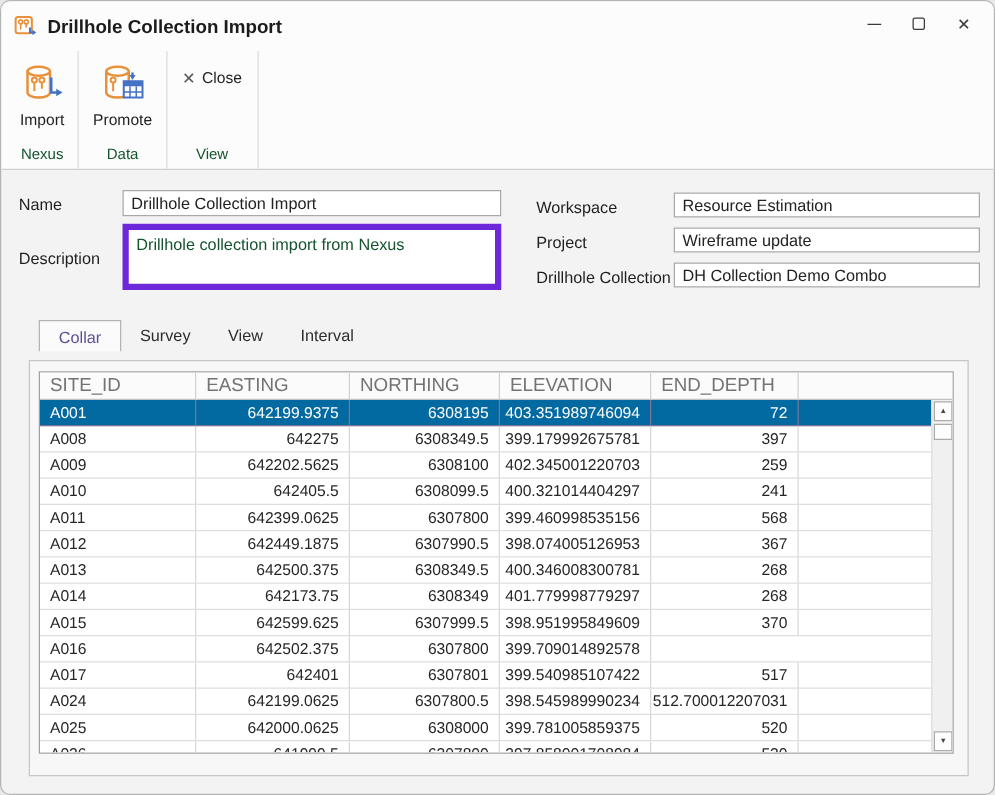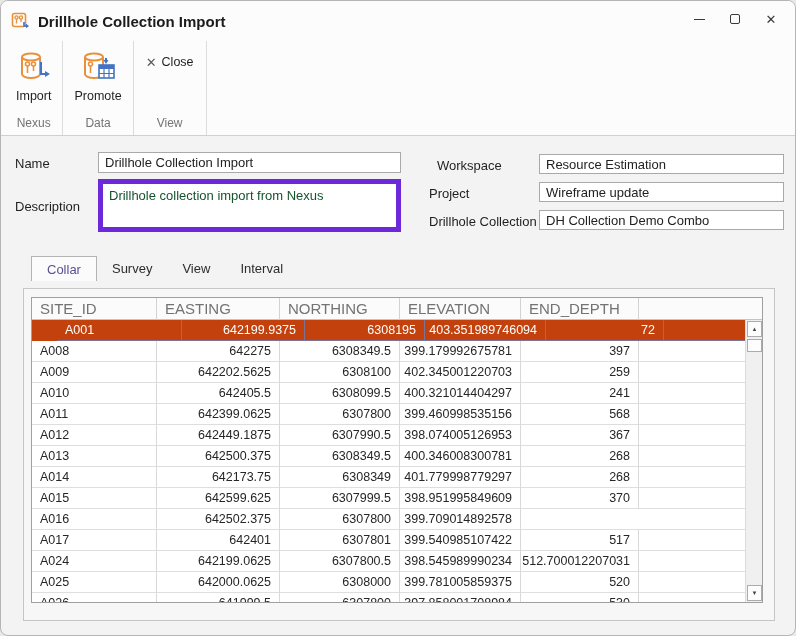--- a/index.html
+++ b/index.html
@@ -19,39 +19,39 @@
   .glyph-close { font-size:13px; color:#3a3a3a; line-height:1; }
   
   .ribbon { position:absolute; top:40px; left:0; right:0; height:95px; background:#fcfcfc; border-bottom:1px solid #d0d0d0; display:flex; }
   .ribbon-group { display:flex; flex-direction:column; justify-content:space-between; border-right:1px solid #dcdcdc; padding:6px 4px 2px 4px; }
   .ribbon-body { display:flex; align-items:flex-start; justify-content:center; }
   .big-btn { display:flex; flex-direction:column; align-items:center; padding:2px 6px; border:1px solid transparent; border-radius:3px; }
   .big-btn .lbl { font-size:12.5px; color:#1f1f1f; margin-top:3px; }
   .small-btn { display:flex; align-items:center; gap:5px; padding:3px 7px; margin-top:4px; border:1px solid transparent; border-radius:3px; }
   .small-btn .lbl { font-size:12.5px; color:#1f1f1f; }
   .x-glyph { font-size:13px; color:#5a5a5a; line-height:1; }
-  .group-label { text-align:center; font-size:12px; color:#737373; padding:2px 6px 3px 6px; }
+  .group-label { text-align:center; font-size:12px; color:#14532d; padding:2px 6px 3px 6px; }
   
   .form-label { position:absolute; font-size:13px; color:#1f1f1f; }
   .tbox { position:absolute; background:#fff; border:1px solid #a9a9a9; font-size:13px; color:#222; padding:0 6px; display:flex; align-items:center; overflow:hidden; white-space:nowrap; }
   .tarea { position:absolute; background:#fff; border:5px solid #6d28d9; font-size:13px; color:#14532d; padding:4px 6px; overflow:hidden; }
   
   .tabs { position:absolute; left:30px; top:255px; height:25px; display:flex; z-index:2; }
   .tab { height:25px; padding:0 15px; display:flex; align-items:center; font-size:13px; color:#2c2c2c; }
   .tab.active { background:#fbfbfb; border:1px solid #b4b4b4; border-bottom:none; color:#5a5096; }
   
   .panel { position:absolute; left:22px; top:287px; width:752px; height:333px; background:#f7f7f7; border:1px solid #c6c6c6; }
   .grid { position:absolute; left:30px; top:296px; width:732px; height:306px; background:#fff; border:1px solid #a0a0a0; overflow:hidden; }
   .ghead { display:flex; width:730px; height:22px; background:#fbfbfb; }
   .hcell { height:22px; border-right:1px solid #d2d2d2; border-bottom:1px solid #c3c3c3; font-size:15px; color:#737373; display:flex; align-items:center; padding:0 8px; overflow:hidden; white-space:nowrap; }
   .gbody { position:relative; width:730px; height:282px; overflow:hidden; }
   .grow { display:flex; width:713px; height:21px; background:#fff; }
   .gcell { height:21px; border-right:1px solid #d8d8d8; border-bottom:1px solid #dedede; font-size:12.5px; color:#262626; display:flex; align-items:center; padding:0 8px; overflow:hidden; white-space:nowrap; }
   .num { justify-content:flex-end; }
-  .grow.selected { background:#c2410c;padding-left:25px; }
+  .grow.selected { background:#0369a1; }
   .grow.selected .gcell { color:#ffffff; border-right-color:#7b7496; border-bottom-color:#7b7496; }
   .c0{width:125px;} .c1{width:123px;} .c2{width:120px;} .c3{width:121px;} .c4{width:118px;} .c5{flex:1; border-right:none;}
   .hc5{flex:1; border-right:none;}
   
   .vscroll { position:absolute; top:0; right:0; width:17px; height:282px; background:#f0f0f0; border-left:1px solid #dcdcdc; }
   .sbtn { position:absolute; left:1px; width:15px; height:16px; background:#fdfdfd; border:1px solid #ababab; display:flex; align-items:center; justify-content:center; font-size:6px; color:#444; }
   .sbtn.up { top:1px; } .sbtn.down { bottom:1px; }
   .sthumb { position:absolute; left:1px; top:19px; width:15px; height:13px; background:#fdfdfd; border:1px solid #ababab; }
   .clip { overflow:hidden; }
 </style>
@@ -136,21 +136,21 @@
       <div class="group-label">View</div>
     </div>
   </div>
 
   <div class="form-label" style="left:14px; top:155px;">Name</div>
   <div class="tbox" style="left:97px; top:151px; width:303px; height:21px;">Drillhole Collection Import</div>
 
   <div class="form-label" style="left:14px; top:198px;">Description</div>
   <div class="tarea" style="left:97px; top:178px; width:303px; height:53px;">Drillhole collection import from Nexus</div>
 
-  <div class="form-label" style="left:428px; top:157px;margin-left:8px;">Workspace</div>
+  <div class="form-label" style="left:428px; top:157px;">Workspace</div>
   <div class="tbox" style="left:538px; top:153px; width:245px; height:20px;">Resource Estimation</div>
 
   <div class="form-label" style="left:428px; top:185px;">Project</div>
   <div class="tbox" style="left:538px; top:181px; width:245px; height:20px;">Wireframe update</div>
 
   <div class="form-label" style="left:428px; top:213px;">Drillhole Collection</div>
   <div class="tbox" style="left:538px; top:209px; width:245px; height:20px;">DH Collection Demo Combo</div>
 
   <div class="tabs">
     <div class="tab active">Collar</div>

